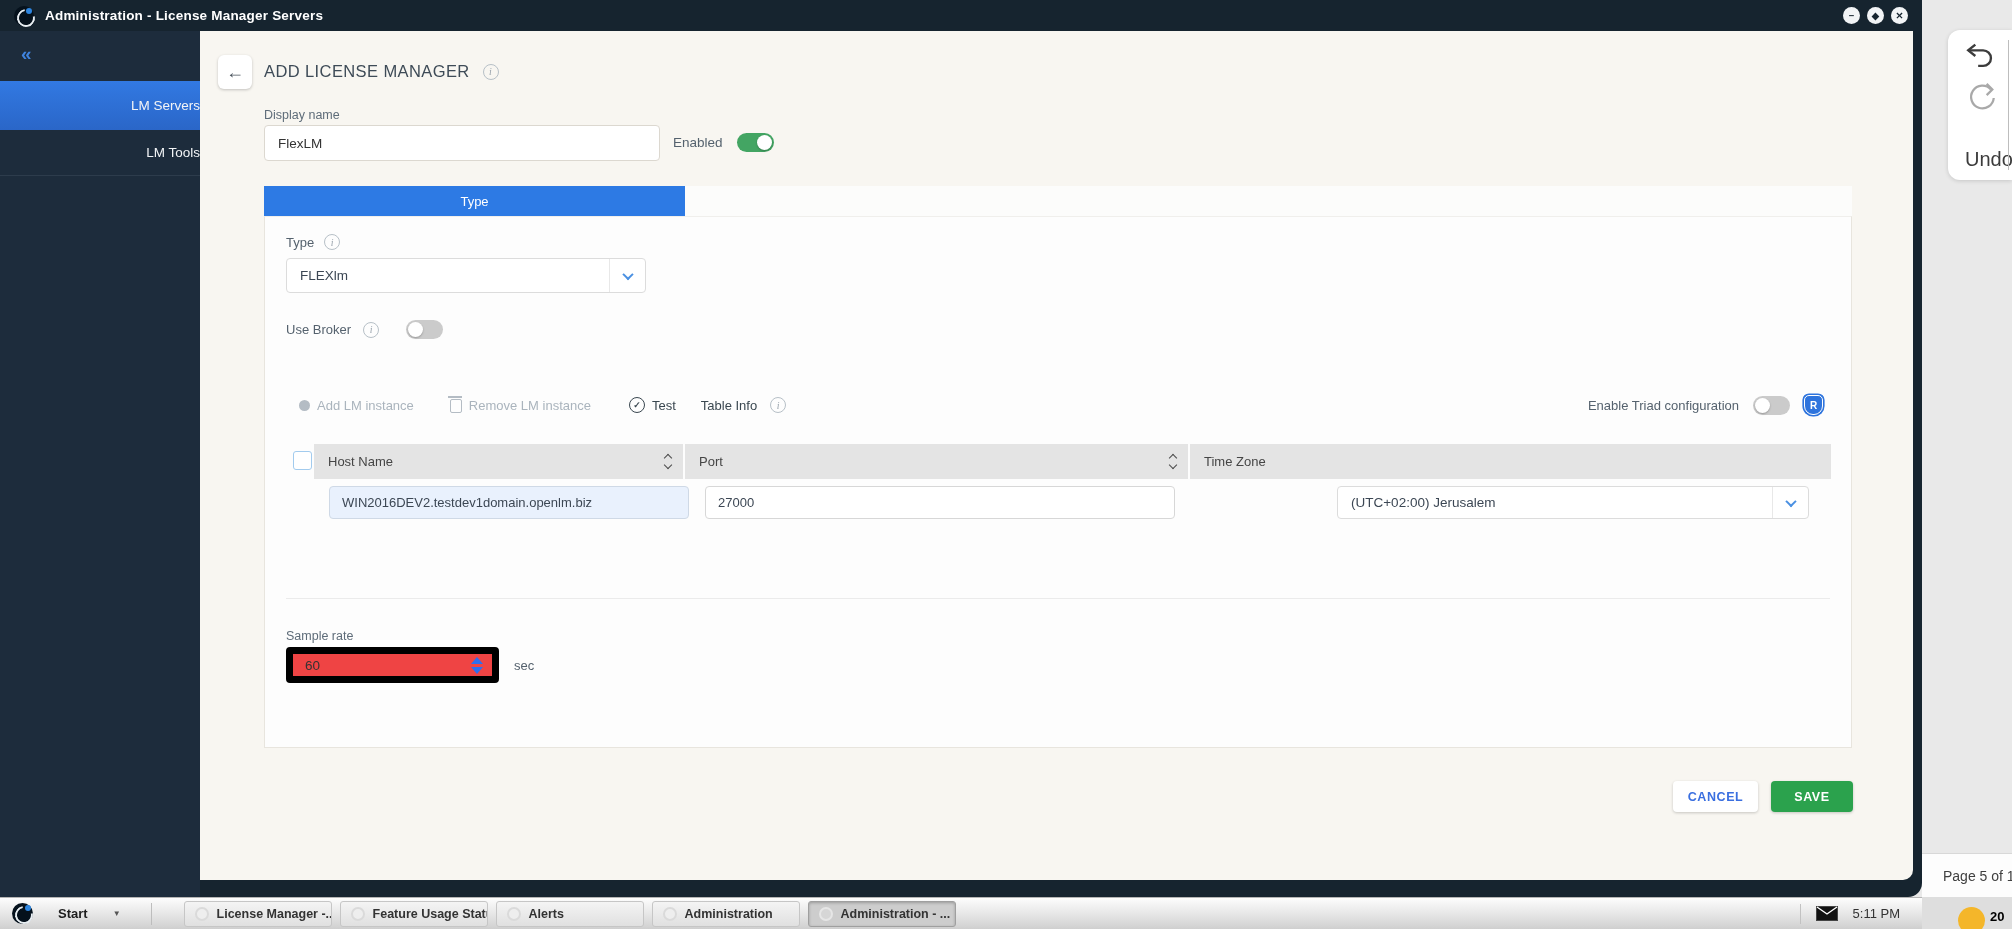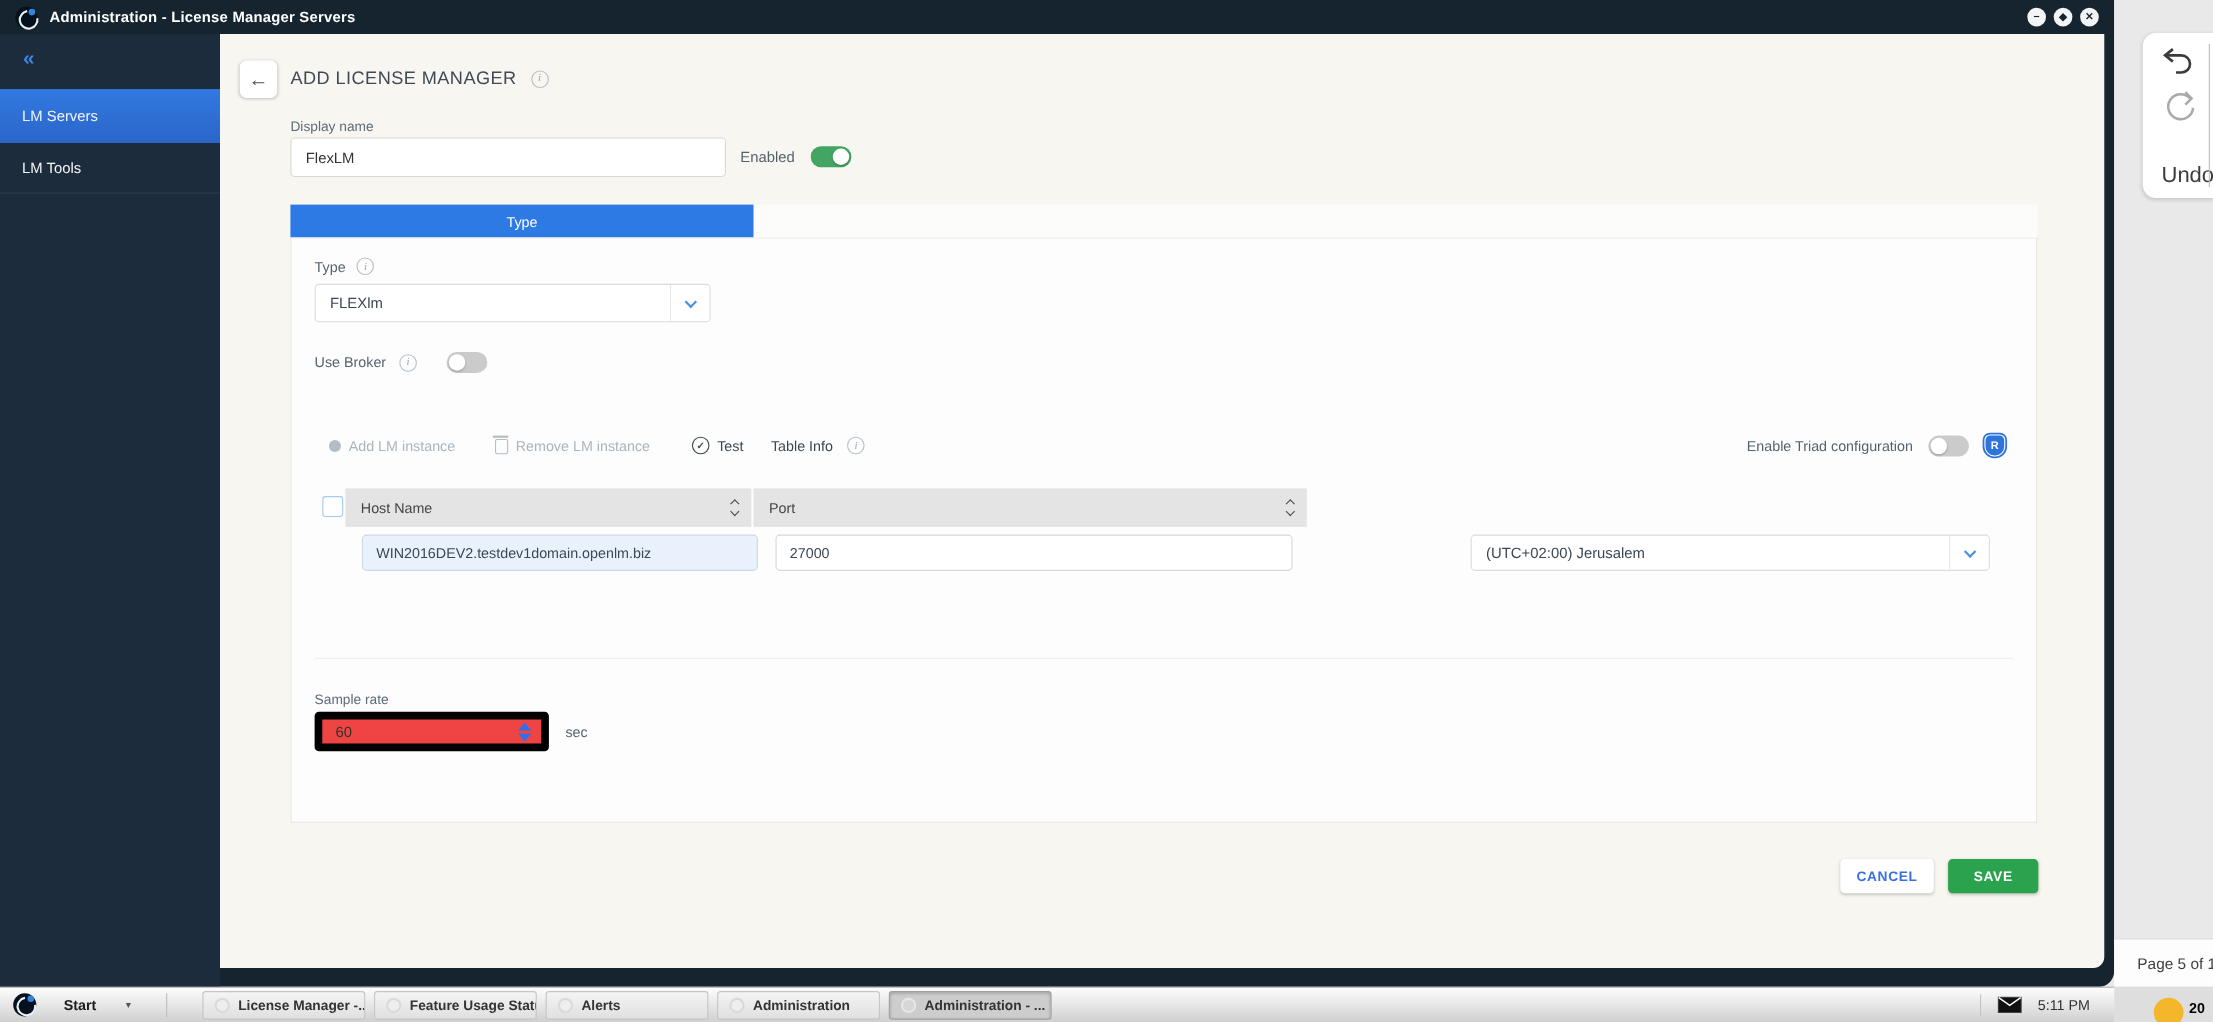--- a/index.html
+++ b/index.html
@@ -15,21 +15,21 @@
   .logo { position:relative; width:20px; height:20px; border-radius:50%; background:#05111c; flex:0 0 auto; }
   .logo::before { content:""; position:absolute; left:3px; top:3px; width:14px; height:14px; border-radius:50%;
                   border:2.5px solid #e8eef2; border-top-color:transparent; transform:rotate(35deg); }
   .logo::after { content:""; position:absolute; right:2px; top:2px; width:6px; height:6px; border-radius:50%; background:#2e86e0; }
   .win-controls { margin-left:auto; display:flex; gap:7px; }
   .win-btn { width:17px; height:17px; border-radius:50%; background:#f2f4f6; color:#16242f;
              display:flex; align-items:center; justify-content:center; font-size:9.5px; font-weight:bold; line-height:1; }
 
   .sidebar { position:absolute; left:0; top:31px; width:200px; bottom:0; background:#1d2c3c; }
   .collapse { color:#3f83de; font-size:19px; font-weight:bold; padding:12px 0 0 21px; letter-spacing:-2px; }
-  .side-item { height:49px; display:flex; align-items:center; padding-left:20px; color:#f2f4f6; font-size:13.5px; }
+  .side-item { height:49px; display:flex; align-items:center; padding-left:20px; color:#f2f4f6; font-size:13.5px;justify-content:flex-end; }
   .side-item.active { background:linear-gradient(#3279e2,#2a66c8); }
   .side-item.plain { border-bottom:1px solid #2d3c4c; height:46px; }
   .side-list { margin-top:16px; }
 
   .content { position:absolute; left:200px; top:31px; right:9px; bottom:17px; background:#f8f6f1;
              border-radius:0 0 10px 0; }
 
   .back-btn { position:absolute; left:18px; top:24px; width:34px; height:34px; background:#fff; border-radius:6px;
               box-shadow:0 1px 3px rgba(0,0,0,.22); display:flex; align-items:center; justify-content:center;
               color:#4a545e; font-size:18px; }
@@ -270,20 +270,23 @@
                   <i class="dn"></i>
                 </span>
             </div>
             <div class="gh-cell gh-port">
               <span>Port</span>
               <span class="sort">
                   <i class="up"></i>
                   <i class="dn"></i>
                 </span>
             </div>
+            <div class="gh-cell gh-tz">
+              <span>Time Zone</span>
+            </div>
           </div>
 
           <div class="grid-row">
             <input class="cell-input host-input" value="WIN2016DEV2.testdev1domain.openlm.biz" style="">
             <input class="cell-input port-input" value="27000" style="">
             <div class="select tz-select">
               <span class="val">(UTC+02:00) Jerusalem</span>
               <span class="chev-zone">
                   <span class="chev"></span>
                 </span>

